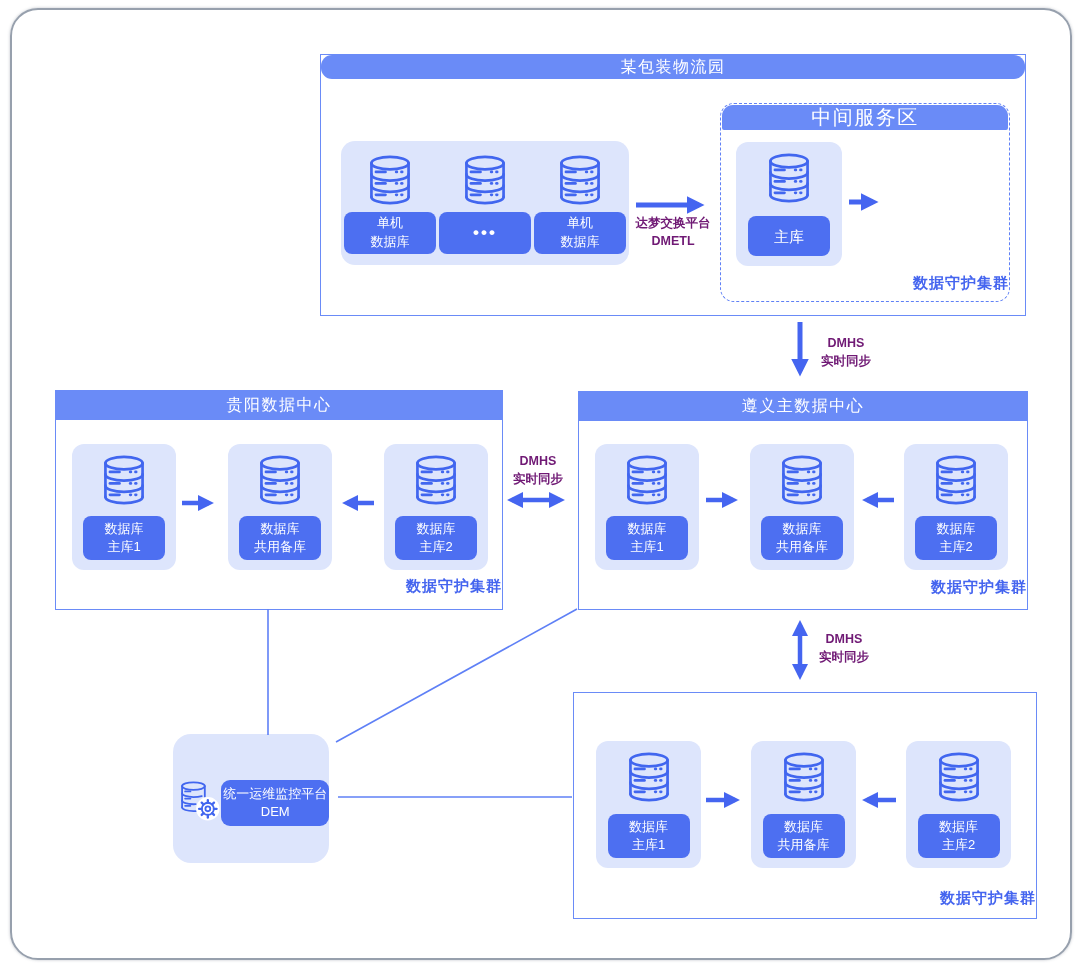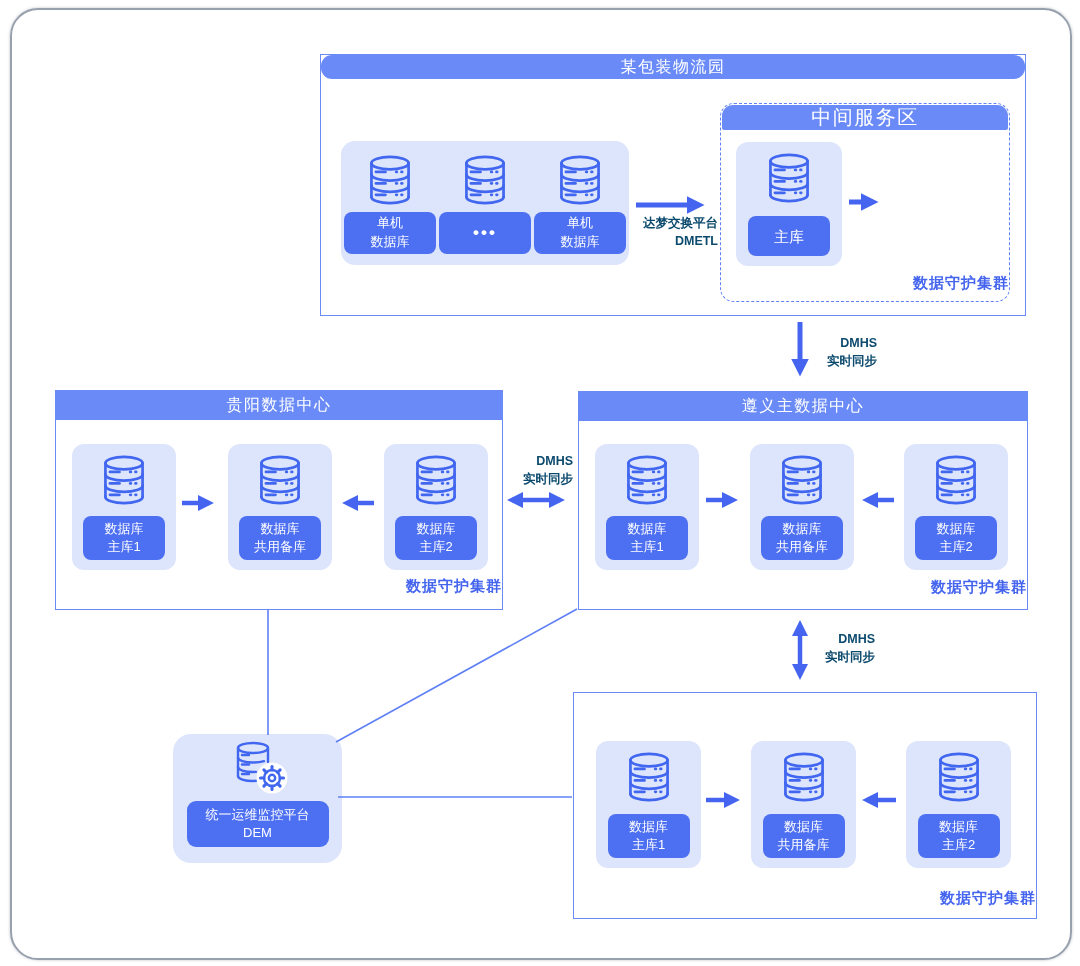--- a/index.html
+++ b/index.html
@@ -21,25 +21,25 @@
   .chip-lg{width:82px;min-height:40px;font-size:15px;}
   .chip-dots{font-size:17px;letter-spacing:2px;font-weight:bold;}
   .zone{position:absolute;background:#fff;border:1.6px dashed #5F80F6;border-radius:14px;}
   .zone-header{position:absolute;top:1px;left:1px;right:1px;height:25px;background:#6A8BF7;color:#fff;
                border-radius:11px 11px 2px 2px;display:flex;align-items:center;justify-content:center;
                font-size:20px;letter-spacing:1.5px;}
   .subcard{position:absolute;background:#DDE5FC;border-radius:12px;display:flex;flex-direction:column;
            align-items:center;justify-content:space-between;padding:9px 12px 10px;box-sizing:border-box;}
   .cluster-label{position:absolute;left:0;width:100%;text-align:right;color:#4565EF;font-weight:bold;
                  font-size:15px;letter-spacing:1px;}
-  .sync-label{position:absolute;color:#0c4a6e;font-weight:bold;font-size:12.5px;line-height:1.45;
-              text-align:right;z-index:2;}
+  .sync-label{position:absolute;color:#701a75;font-weight:bold;font-size:12.5px;line-height:1.45;
+              text-align:center;z-index:2;}
   .sync-label span{display:block;}
-  .dem{position:absolute;left:173px;top:734px;width:169px;height:129px;background:#DDE5FC;border-radius:18px;
-       display:flex;flex-direction:column;align-items:center;padding-top:6px;box-sizing:border-box;z-index:1;}
+  .dem{position:absolute;left:173px;top:734px;width:156px;height:129px;background:#DDE5FC;border-radius:18px;
+       display:flex;flex-direction:row;align-items:center;padding-top:6px;box-sizing:border-box;z-index:1;}
   .dem-chip{margin-top:3px;width:142px;min-height:46px;border-radius:9px;}
   .overlay{position:absolute;left:0;top:0;width:1080px;height:966px;z-index:5;pointer-events:none;}
   .thin{stroke:#5F80F6;stroke-width:1.6;fill:none;}
   .thick{stroke:#4565F0;stroke-width:5;fill:none;}
   .mid{stroke:#4565F0;stroke-width:4.5;fill:none;}
   .defs-svg{position:absolute;width:0;height:0;overflow:hidden;}
 </style>
 </head>
 <body>
 

